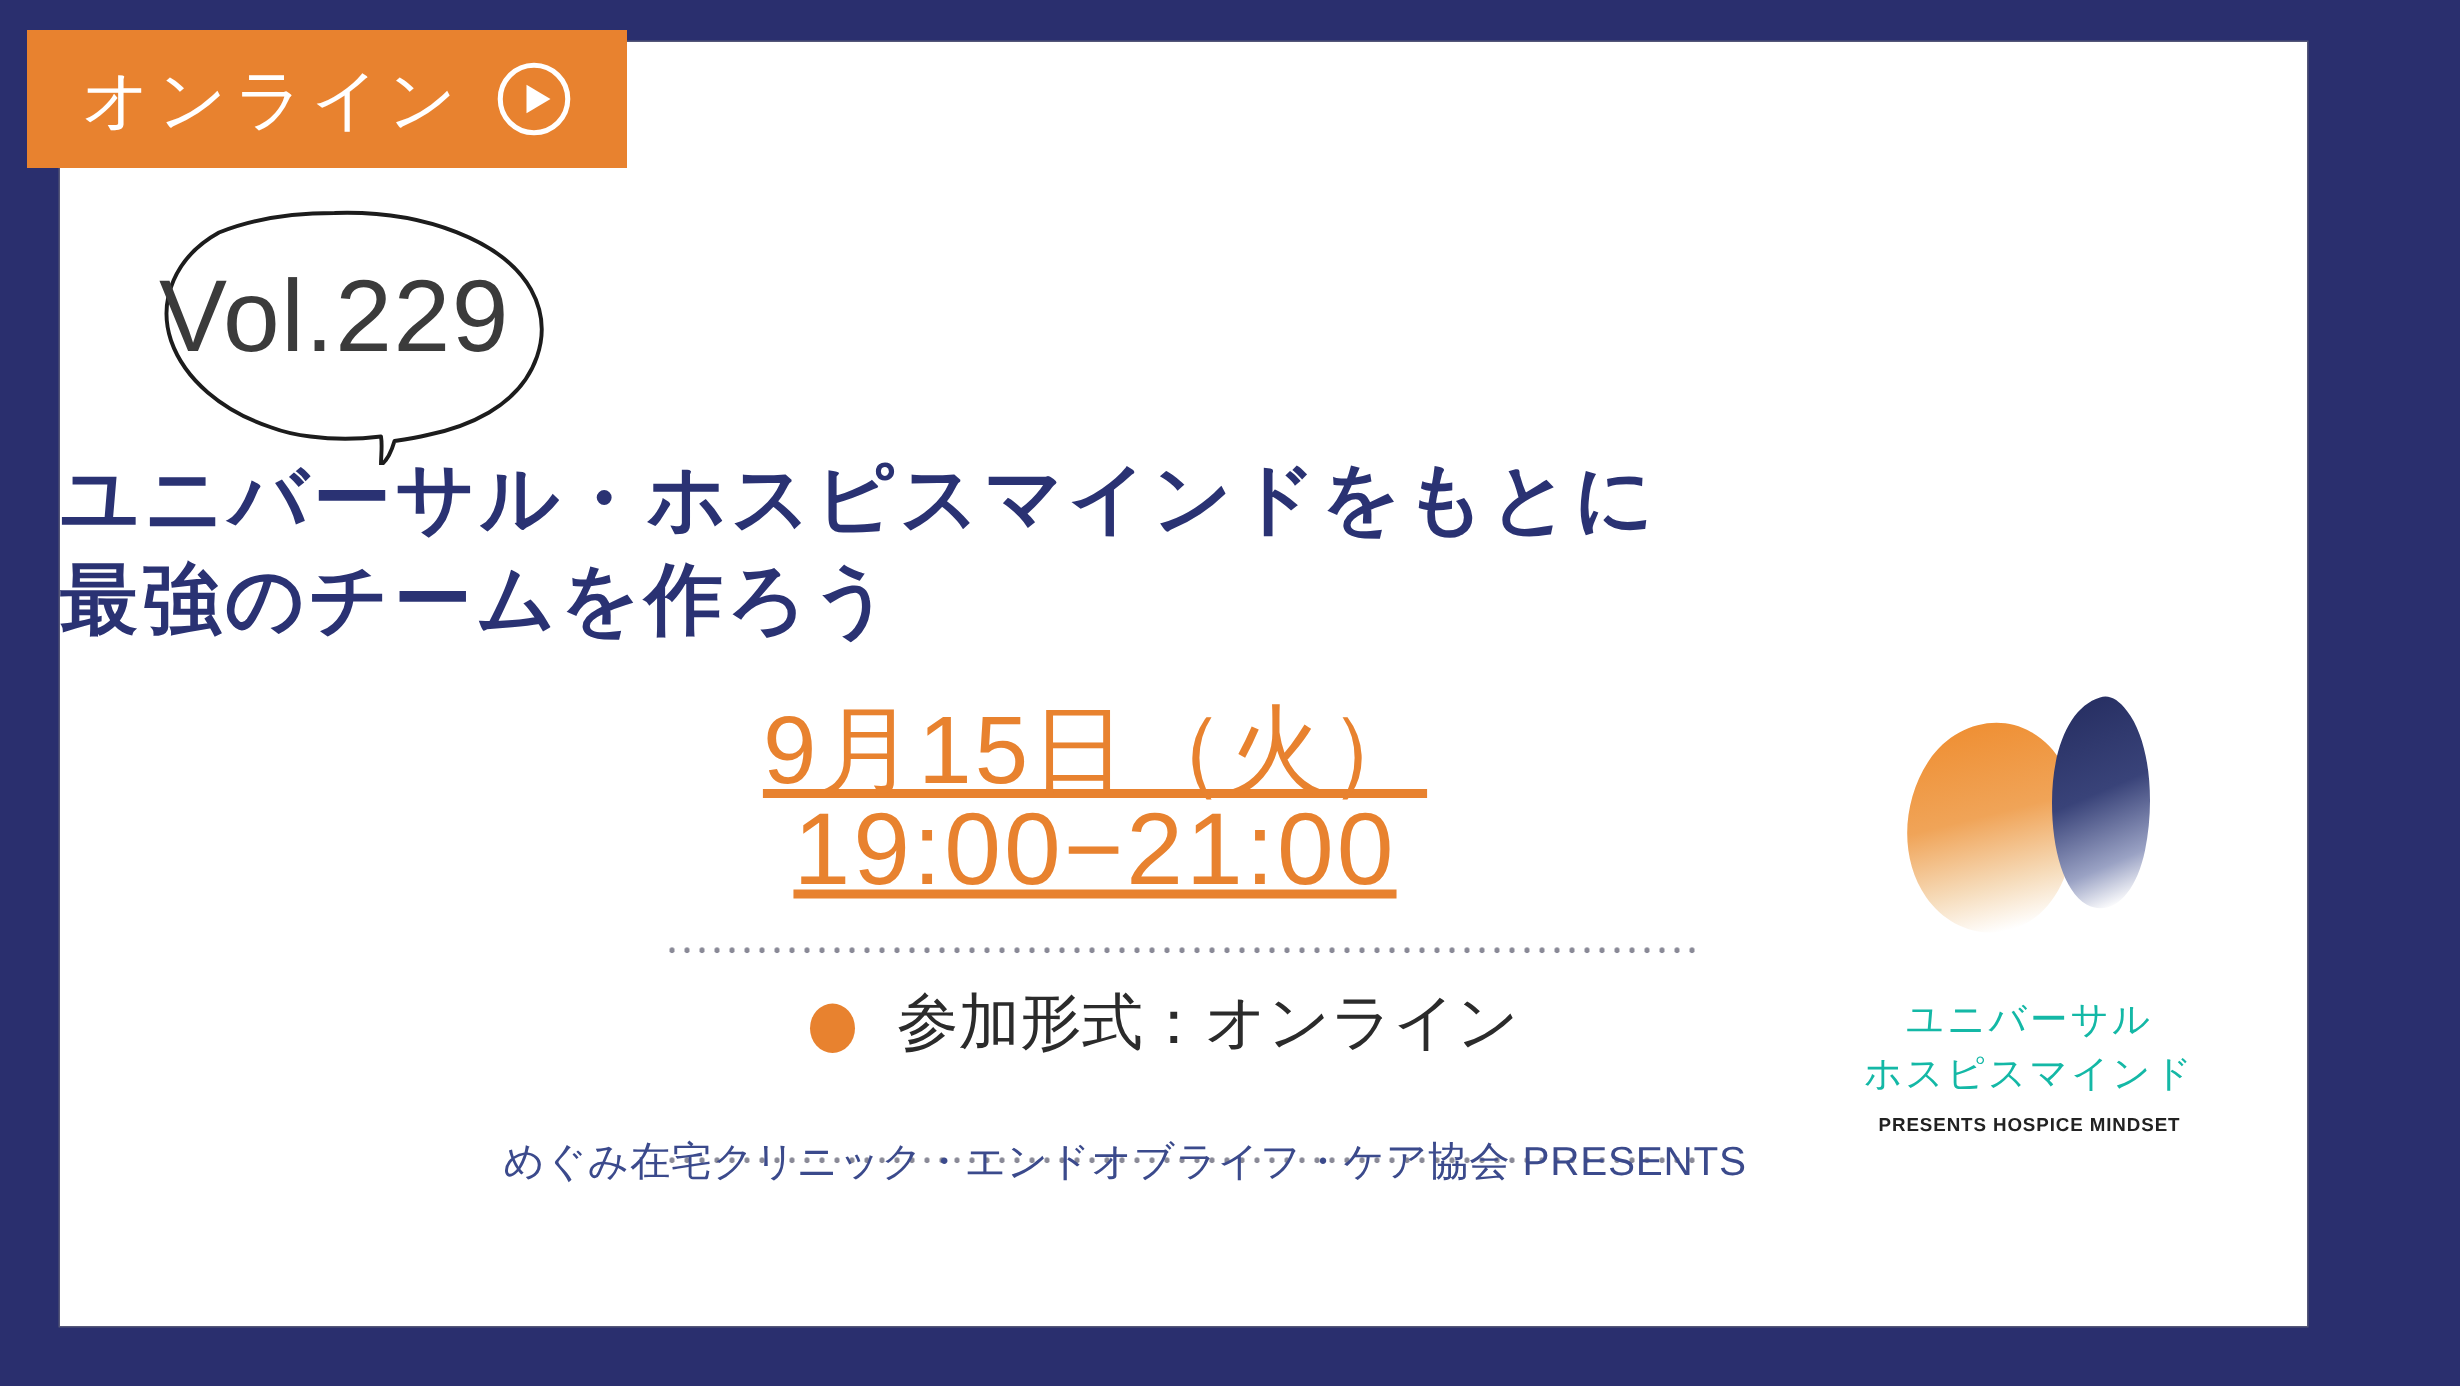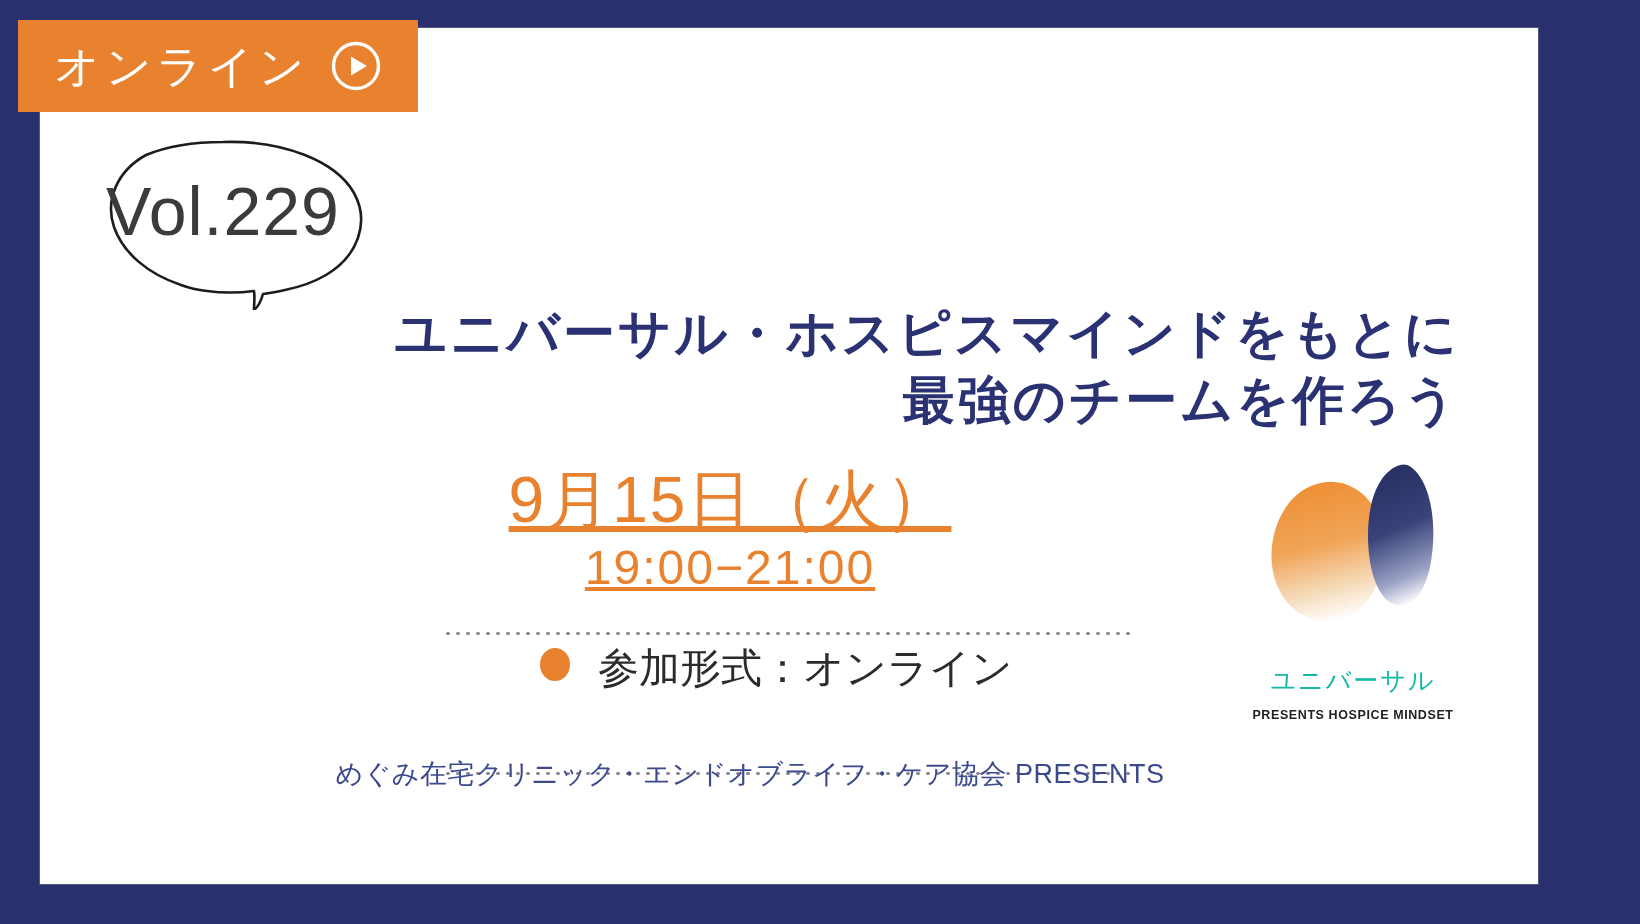--- a/index.html
+++ b/index.html
@@ -84,21 +84,21 @@
     letter-spacing: 1px;
     font-weight: 400;
   }
 
   
   #title-block {
     position: absolute;
     left: 40px;
     top: 300px;
     width: 1420px;
-    text-align: right;
+    text-align: left;
     color: #2a3273;
     font-weight: 900;
     font-size: 52px;
     line-height: 1.28;
     letter-spacing: 3px;
   }
   #title-block .title-line {
     display: block;
     white-space: nowrap;
     transform: scaleX(1.0);
@@ -116,23 +116,23 @@
     line-height: 1.0;
     text-decoration: underline;
   }
   #datetime-block .date-line {
     display: block;
     font-size: 64px;
     letter-spacing: 2px;
   }
   #datetime-block .time-line {
     display: block;
-    font-size: 48px;
+    font-size: 68px;
     letter-spacing: 2px;
-    margin-top: 12px;
+    margin-top: 0;
   }
 
   
   .dotted-rule {
     position: absolute;
     left: 443px;
     width: 687px;
     height: 5px;
     background-image: radial-gradient(circle, #8a8a97 1.7px, rgba(255,255,255,0) 1.9px);
     background-size: 10px 5px;
@@ -144,21 +144,21 @@
 
   
   #details {
     position: absolute;
     left: 540px;
     top: 648px;
     width: 600px;
   }
   .detail-row {
     display: flex;
-    align-items: flex-start;
+    align-items: flex-end;
     height: 54px;
     margin-bottom: 8px;
   }
   .detail-row .dot {
     width: 30px;
     height: 33px;
     border-radius: 50%;
     background: #e8822f;
     flex: 0 0 auto;
     margin-right: 28px;
@@ -299,17 +299,18 @@
         <path d="M142 10
                  C 122 16, 110 44, 110 80
                  C 110 112, 118 139, 133 148
                  C 150 157, 166 141, 172 112
                  C 179 78, 175 38, 160 19
                  C 154 11, 148 8, 142 10 Z" fill="url(#gradNavy)"></path>
       </svg>
     </span>
     <div class="logo-jp">
       <span>ユニバーサル</span>
+      <span>ホスピスマインド</span>
     </div>
     <div class="logo-en">PRESENTS HOSPICE MINDSET</div>
   </div>
 
 </div>
 
 </body></html>

